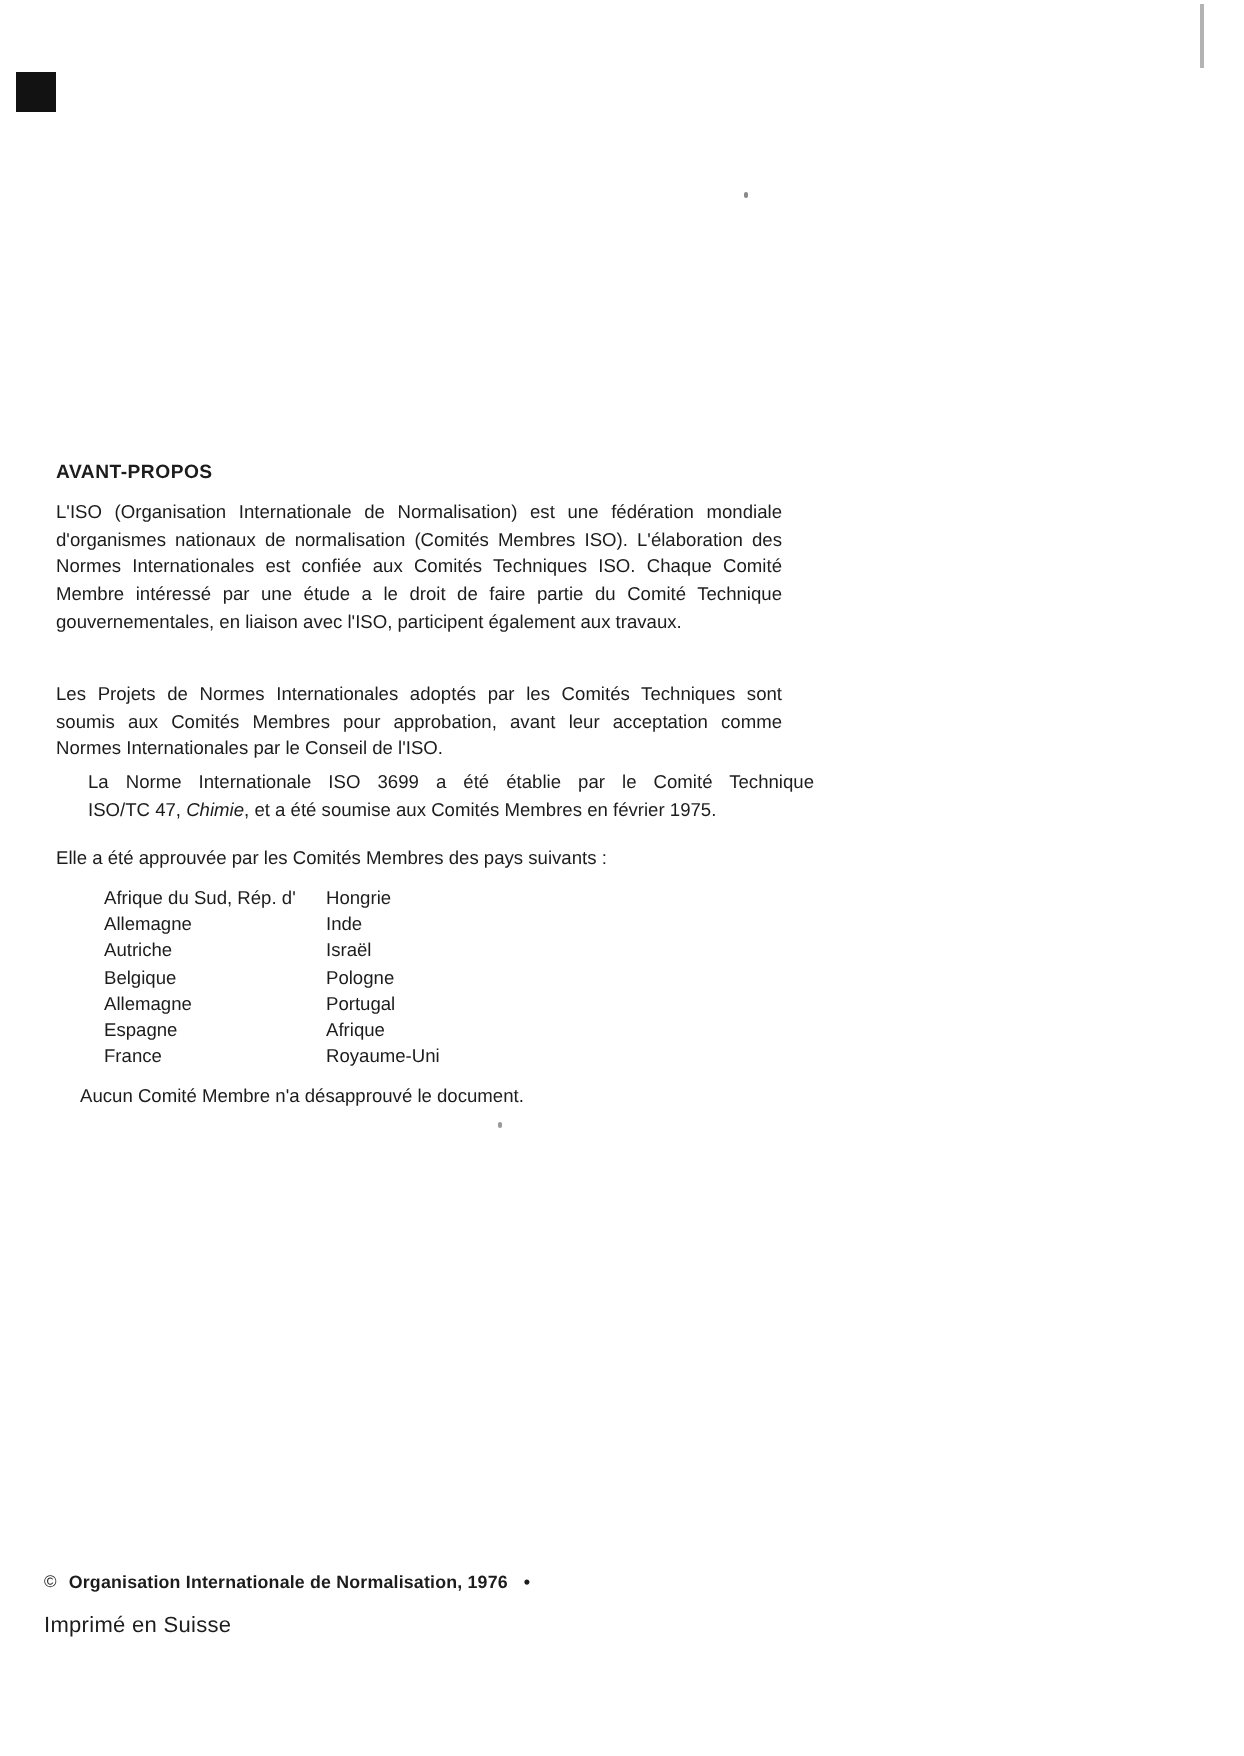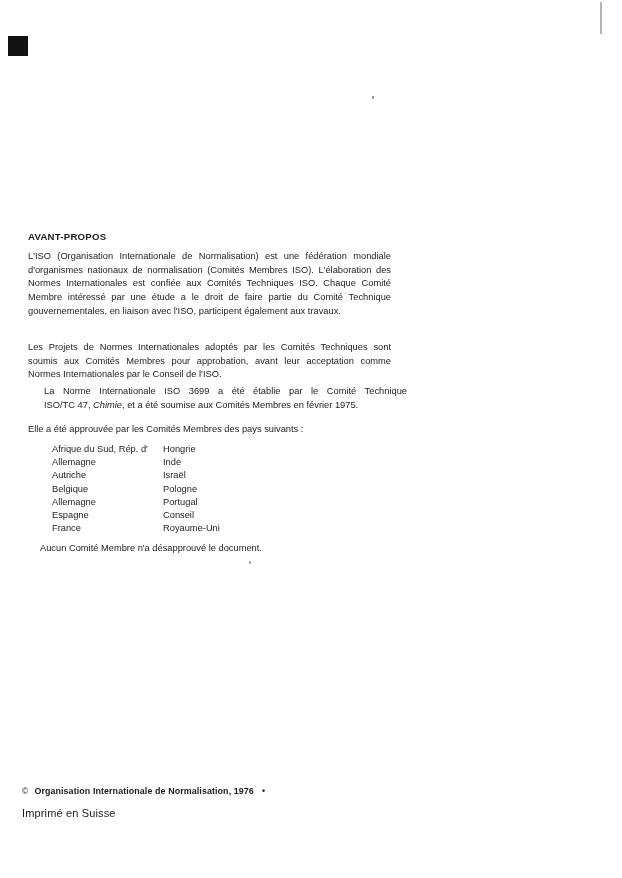--- a/index.html
+++ b/index.html
@@ -94,21 +94,21 @@
         <div class="citem">Allemagne</div>
         <div class="citem">Espagne</div>
         <div class="citem">France</div>
       </div>
     <div class="ccol ccol2">
         <div class="citem">Hongrie</div>
         <div class="citem">Inde</div>
         <div class="citem">Israël</div>
         <div class="citem">Pologne</div>
         <div class="citem">Portugal</div>
-        <div class="citem">Conseil</div>
+        <div class="citem">Afrique</div>
         <div class="citem">Royaume-Uni</div>
       </div>
   </div>
 
   <div class="note-line">Aucun Comité Membre n'a désapprouvé le document.</div>
 
   <div class="copyright-row">
     <span class="copyright-symbol">©</span>
     <span>Organisation Internationale de Normalisation, 1976</span>
     <span class="copyright-bullet">•</span>

